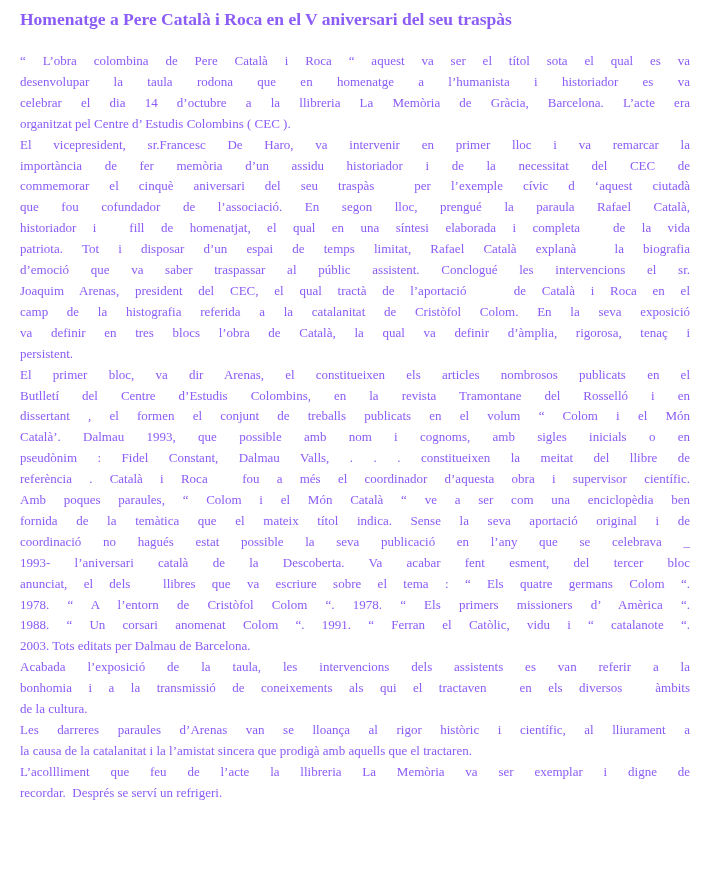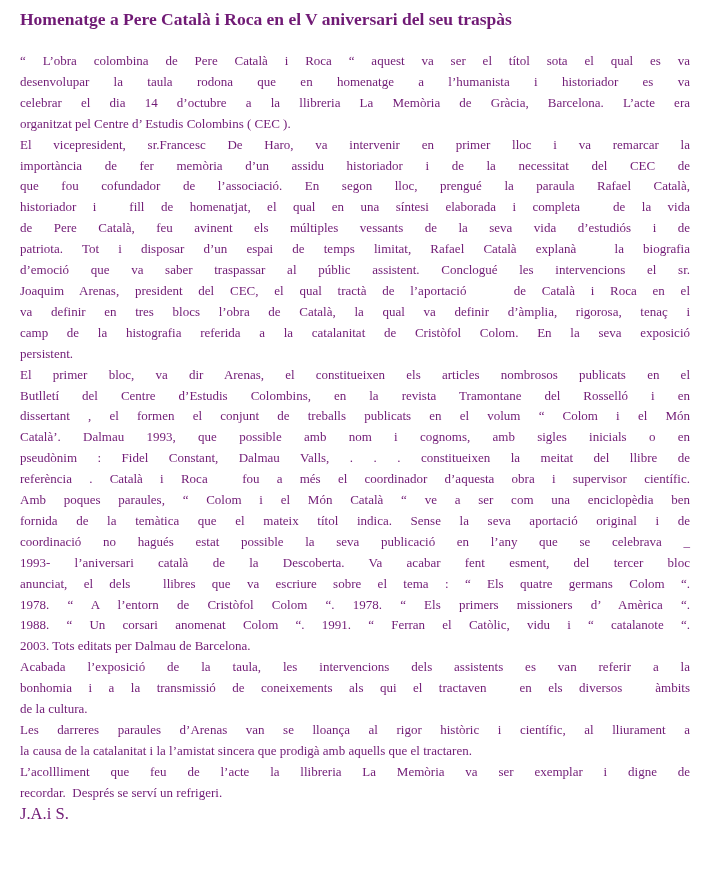--- a/index.html
+++ b/index.html
@@ -45,41 +45,41 @@
   }
   .signature {
     font-size: 16.6px;
     line-height: 20.9px;
     white-space: pre-wrap;
   }
 </style>
 </head>
 <body>
 
-<div class="page" style="background: rgb(255, 255, 255); color: #701a75; padding-left: 20px;">
+<div class="page" style="background: rgb(255, 255, 255); color: #8b5cf6; padding-left: 20px;">
   <h1 class="title">Homenatge a Pere Català i Roca en el V aniversari del seu traspàs</h1>
   <div class="spacer"></div>
   <div class="doc-body" id="doc-body">
       <div class="paragraph">
         <div class="line">“ L’obra colombina de Pere Català i Roca “ aquest va ser el títol sota el qual es va</div>
         <div class="line">desenvolupar la taula rodona que en homenatge a l’humanista i historiador es va</div>
         <div class="line">celebrar el dia 14 d’octubre a la llibreria La Memòria de Gràcia, Barcelona. L’acte era</div>
         <div class="line last">organitzat pel Centre d’ Estudis Colombins ( CEC ).</div>
       </div>
       <div class="paragraph">
         <div class="line">El vicepresident, sr.Francesc De Haro, va intervenir en primer lloc i va remarcar la</div>
         <div class="line">importància de fer memòria d’un assidu historiador i de la necessitat del CEC de</div>
+        <div class="line">commemorar el cinquè aniversari del seu traspàs  per l’exemple cívic d ‘aquest ciutadà</div>
         <div class="line">que fou cofundador de l’associació. En segon lloc, prengué la paraula Rafael Català,</div>
         <div class="line">historiador i  fill de homenatjat, el qual en una síntesi elaborada i completa  de la vida</div>
-        <div class="line">de Pere Català, feu avinent els múltiples vessants de la seva vida d’estudiós i de</div>
         <div class="line">patriota. Tot i disposar d’un espai de temps limitat, Rafael Català explanà  la biografia</div>
         <div class="line">d’emoció que va saber traspassar al públic assistent. Conclogué les intervencions el sr.</div>
         <div class="line">Joaquim Arenas, president del CEC, el qual tractà de l’aportació   de Català i Roca en el</div>
+        <div class="line">camp de la histografia referida a la catalanitat de Cristòfol Colom. En la seva exposició</div>
         <div class="line">va definir en tres blocs l’obra de Català, la qual va definir d’àmplia, rigorosa, tenaç i</div>
-        <div class="line">camp de la histografia referida a la catalanitat de Cristòfol Colom. En la seva exposició</div>
         <div class="line last">persistent.</div>
       </div>
       <div class="paragraph">
         <div class="line">El primer bloc, va dir Arenas, el constitueixen els articles nombrosos publicats en el</div>
         <div class="line">Butlletí del Centre d’Estudis Colombins, en la revista Tramontane del Rosselló i en</div>
         <div class="line">dissertant , el formen el conjunt de treballs publicats en el volum “ Colom i el Món</div>
         <div class="line">Català’. Dalmau 1993, que possible amb nom i cognoms, amb sigles inicials o en</div>
         <div class="line">pseudònim : Fidel Constant, Dalmau Valls, . . . constitueixen la meitat del llibre de</div>
         <div class="line">referència . Català i Roca  fou a més el coordinador d’aquesta obra i supervisor científic.</div>
         <div class="line">Amb poques paraules, “ Colom i el Món Català “ ve a ser com una enciclopèdia ben</div>
@@ -98,14 +98,13 @@
       </div>
       <div class="paragraph">
         <div class="line">Les darreres paraules d’Arenas van se lloança al rigor històric i científic, al lliurament a</div>
         <div class="line last">la causa de la catalanitat i la l’amistat sincera que prodigà amb aquells que el tractaren.</div>
       </div>
       <div class="paragraph">
         <div class="line">L’acollliment que feu de l’acte la llibreria La Memòria va ser exemplar i digne de</div>
         <div class="line last">recordar.  Després se serví un refrigeri.</div>
       </div>
     </div>
-  <div class="signature line last">J.A.i S.</div>
 </div>
 
 </body></html>

